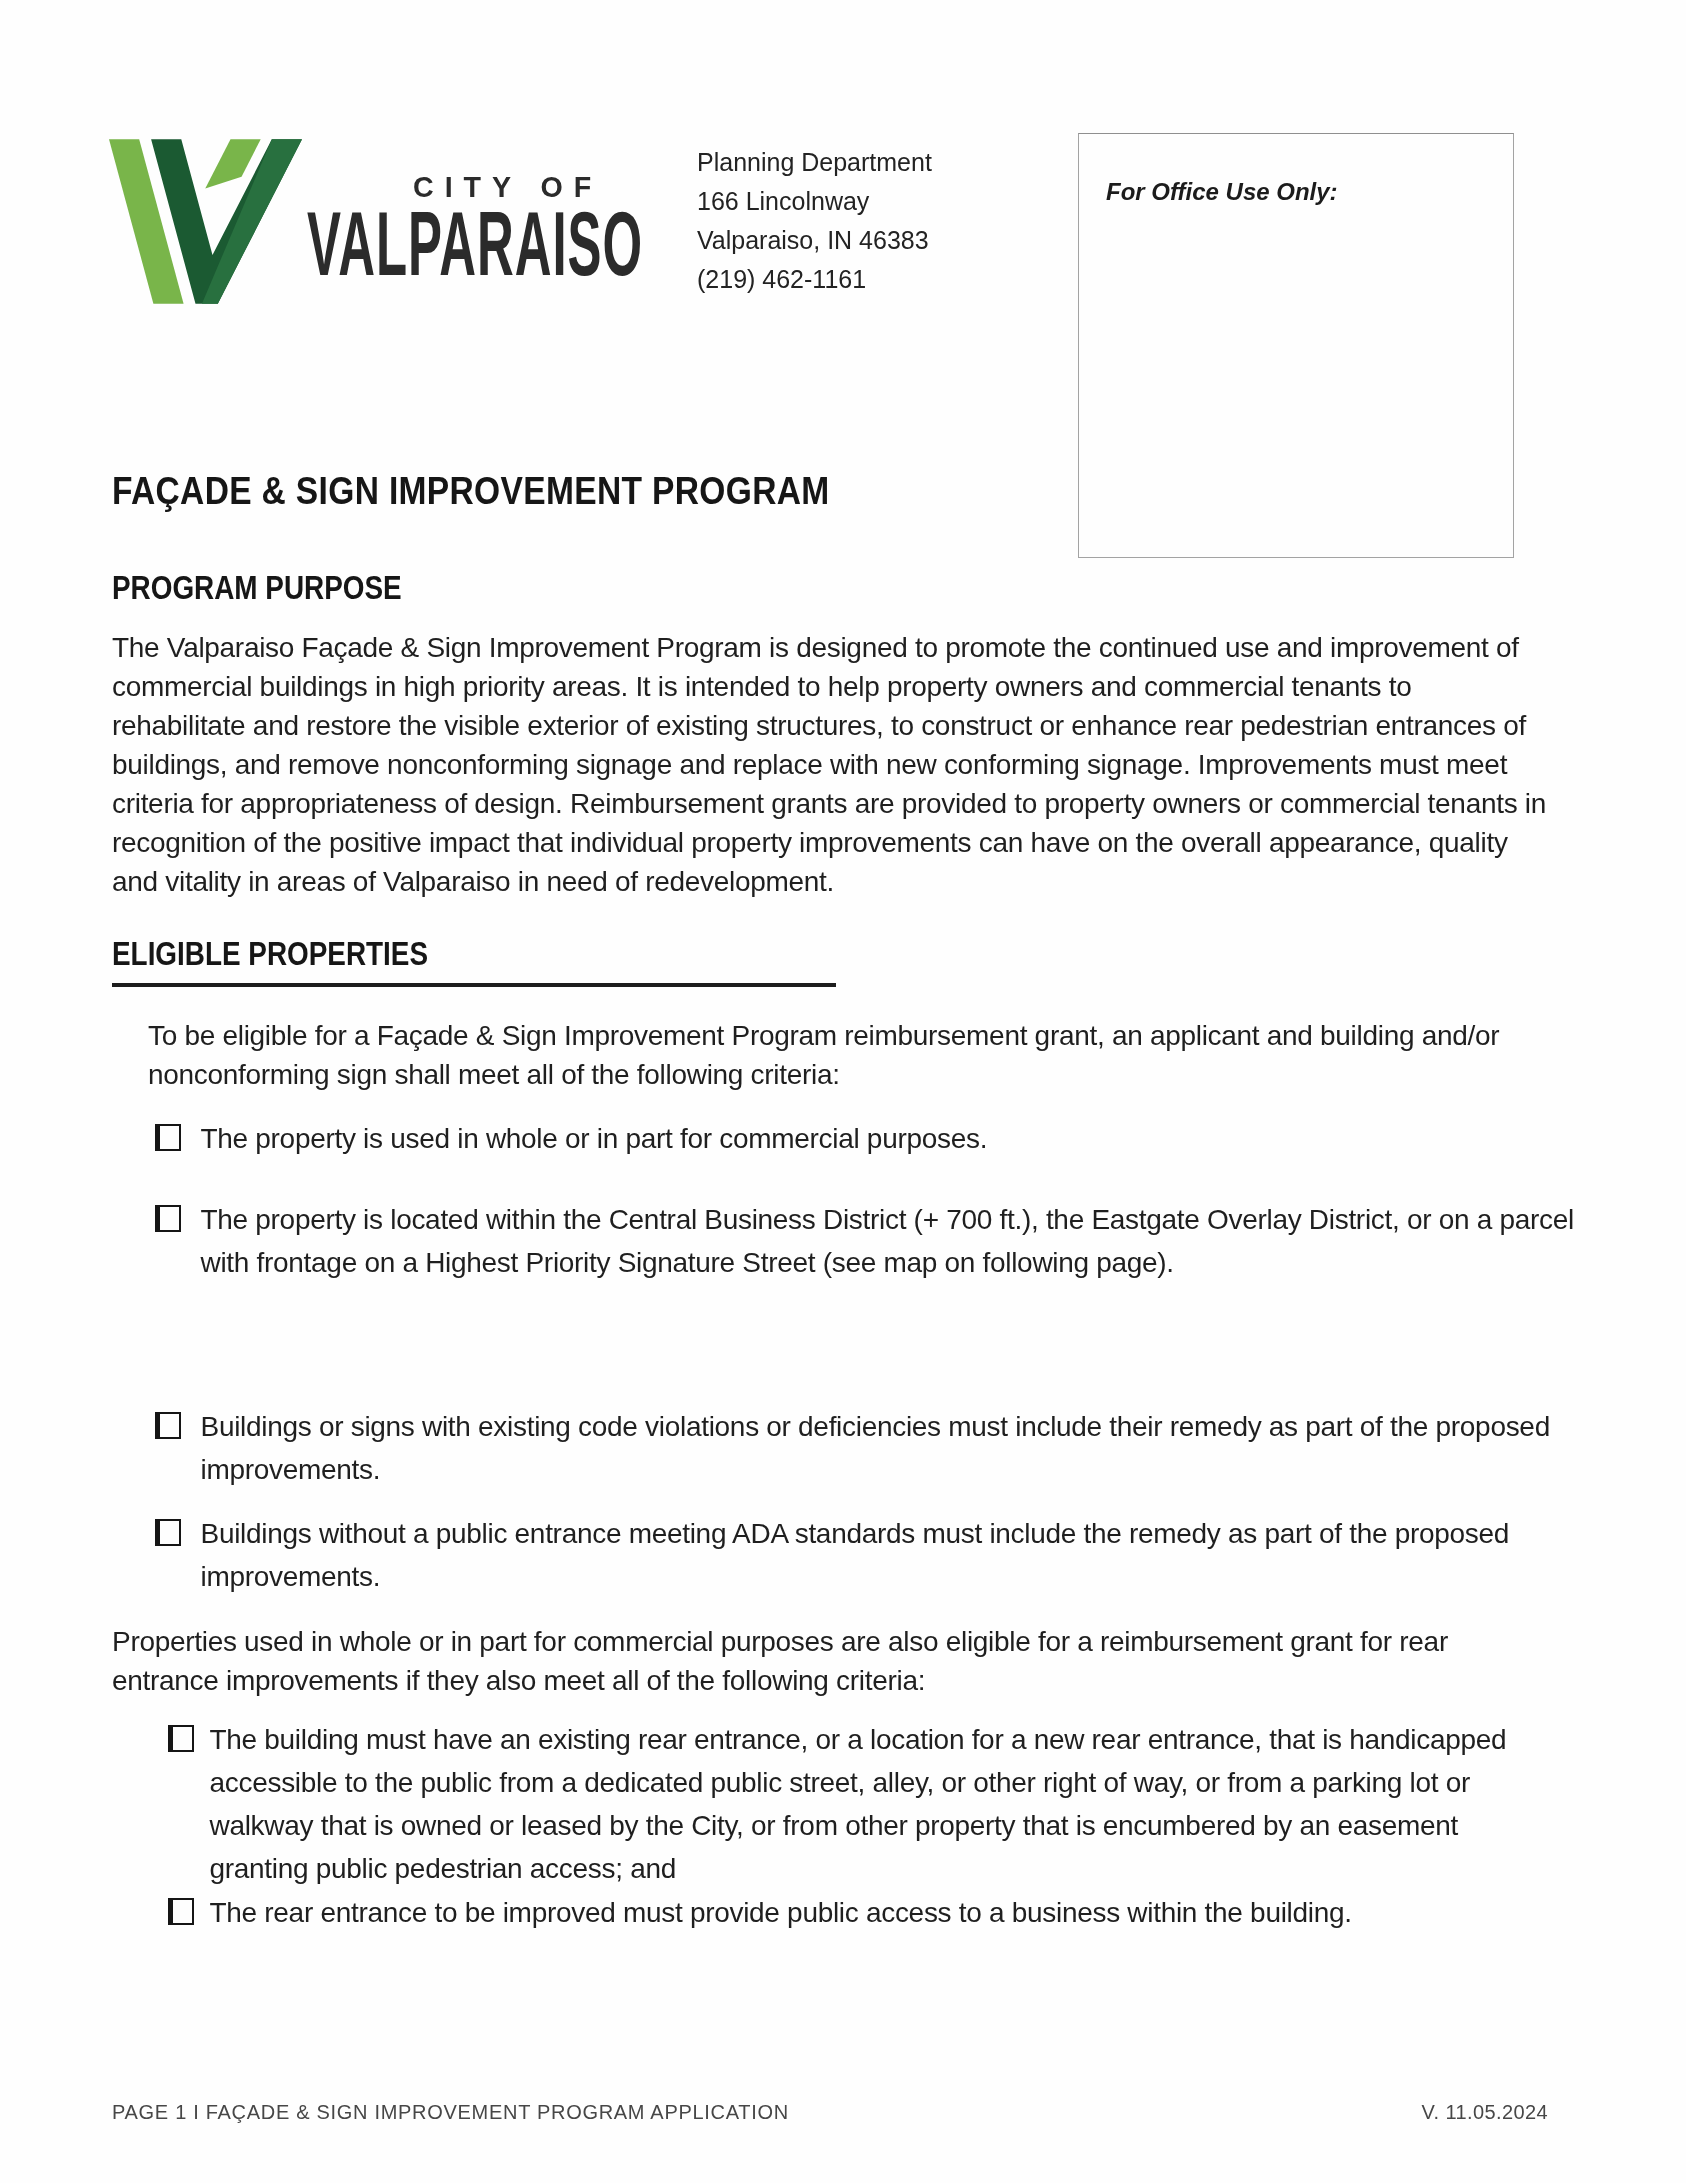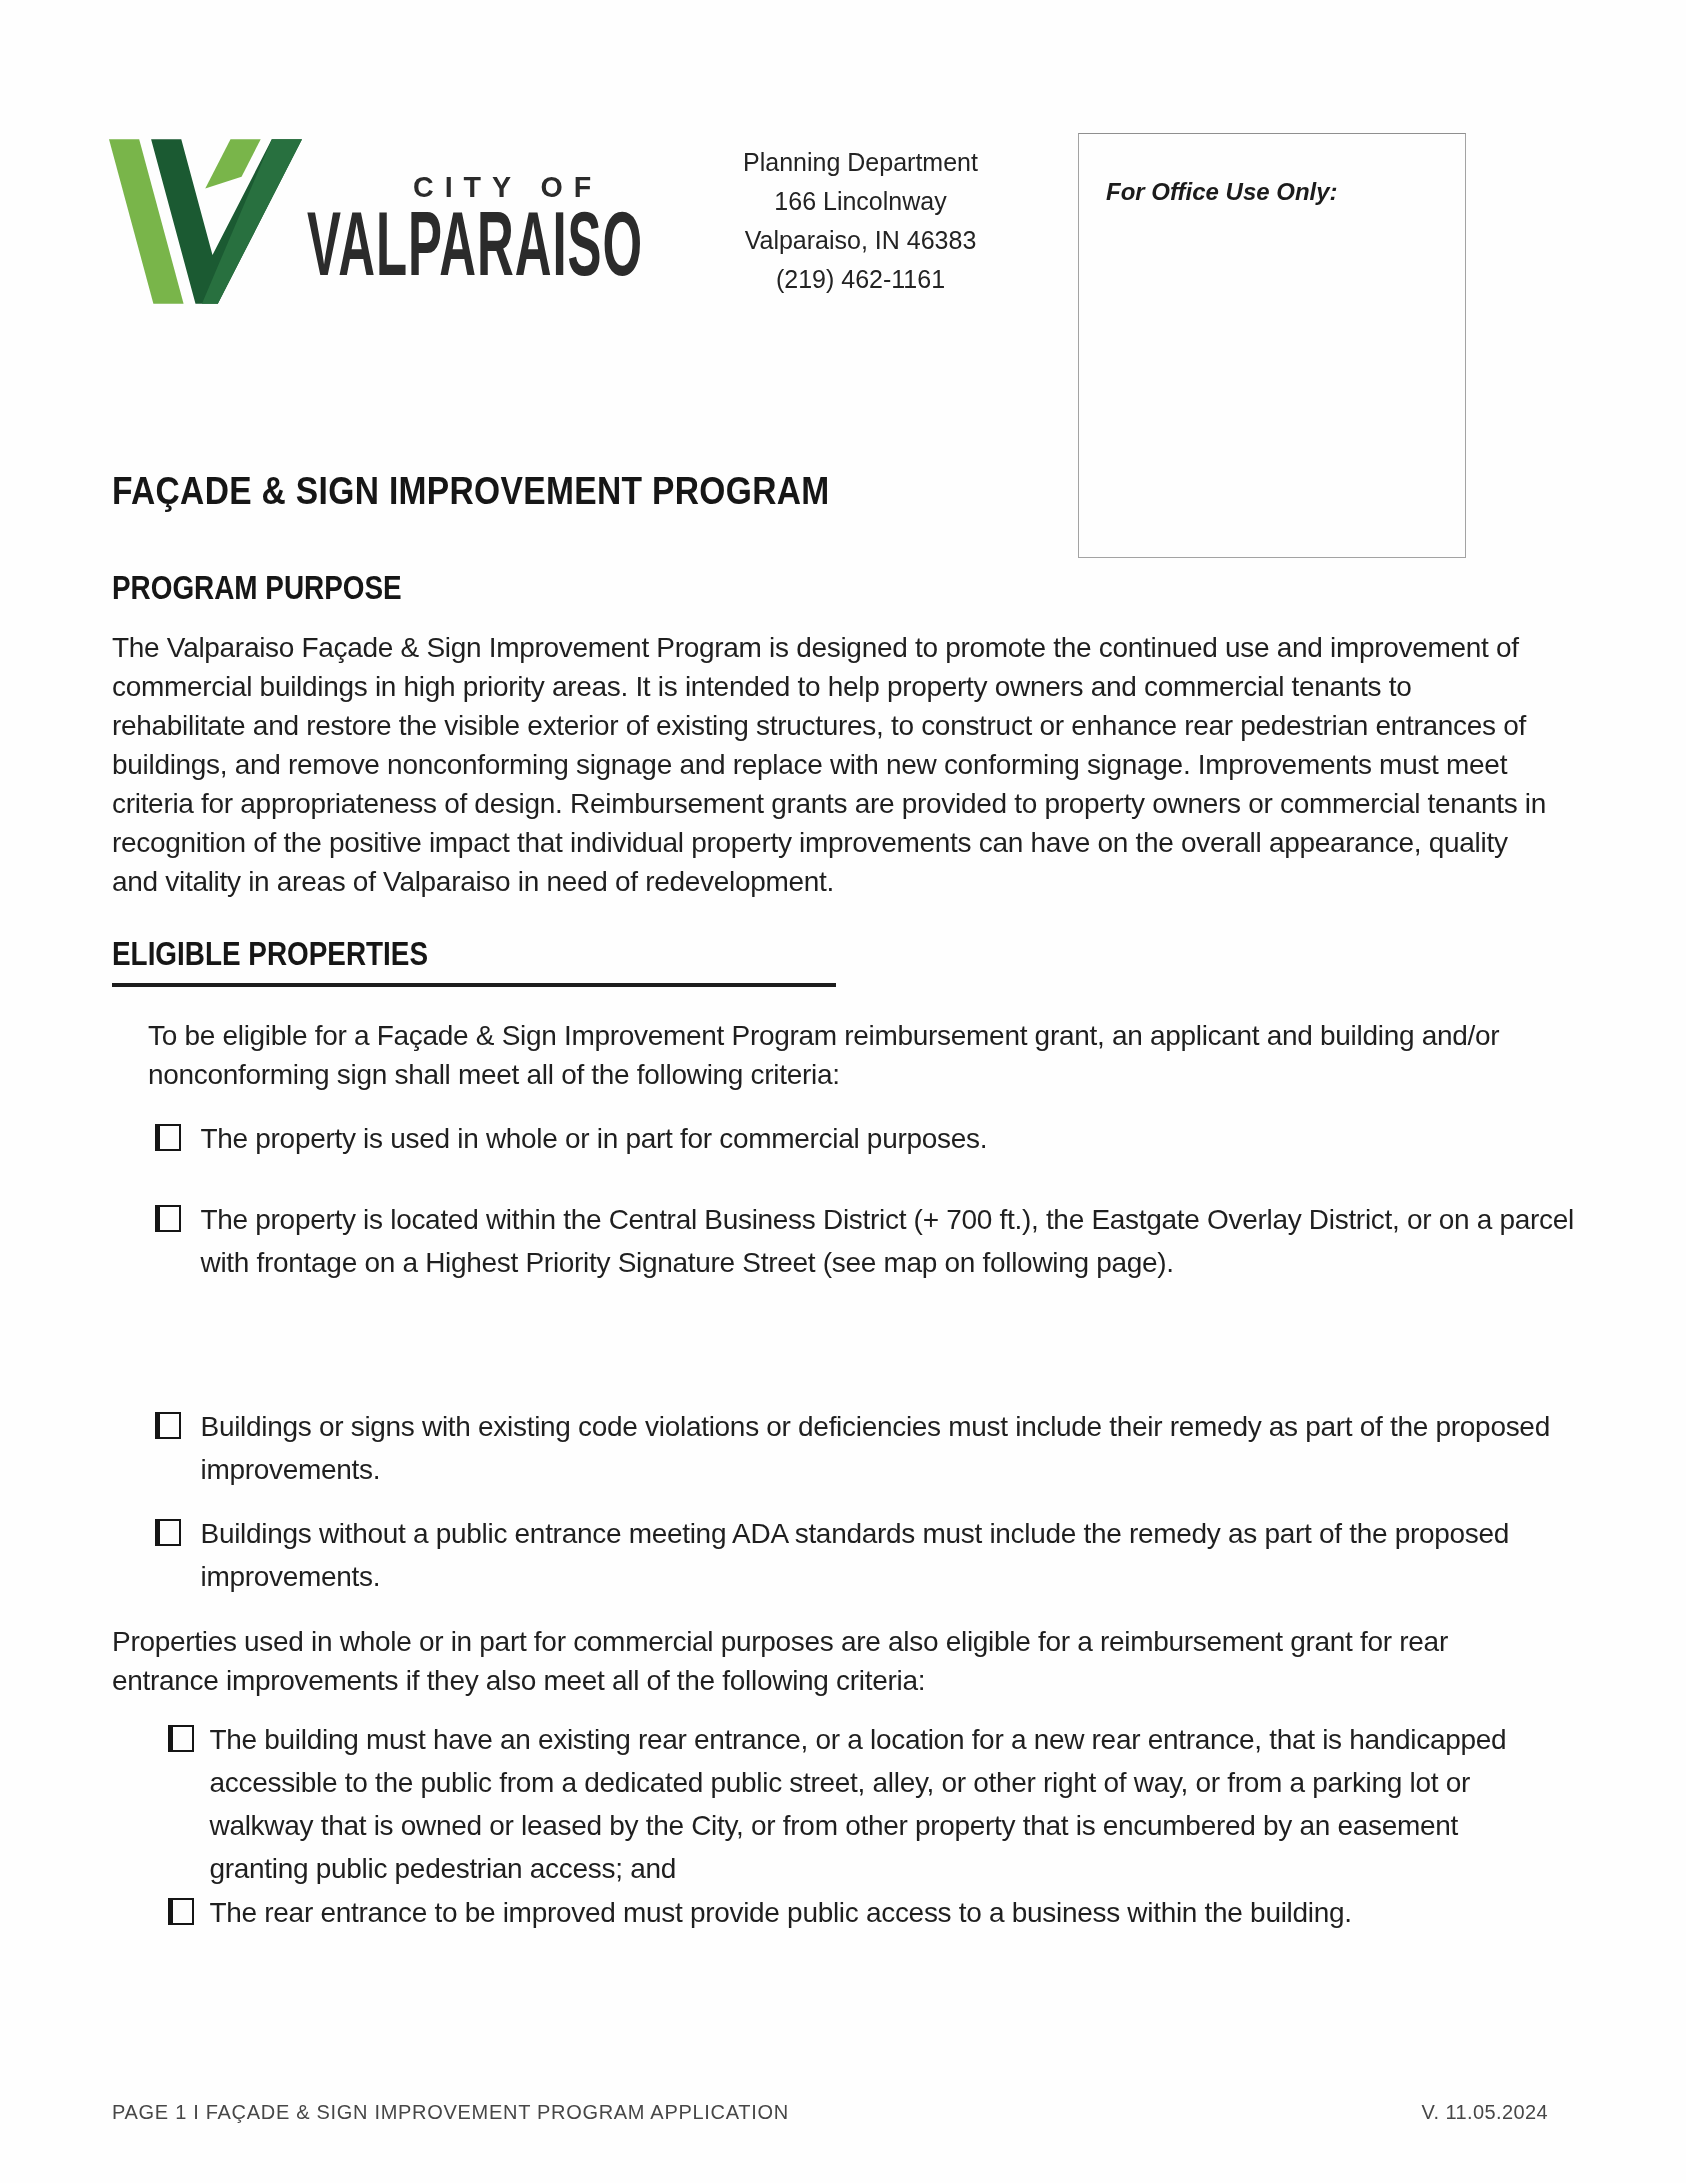--- a/index.html
+++ b/index.html
@@ -21,26 +21,26 @@
     color: #2b2b2b;
   }
   .logo-name {
     position: absolute; left: 307px; top: 198px;
     font-size: 91px; font-weight: bold; color: #2b2b2b;
     transform: scaleX(0.56); transform-origin: left top;
     letter-spacing: 1.7px; white-space: nowrap; line-height: 1;
   }
   .contact {
     position: absolute; left: 697px; top: 143px; width: 327px;
-    text-align: center; font-size: 25px; line-height: 39px; color: #232323;
+    text-align: left; font-size: 25px; line-height: 39px; color: #232323;
   }
   .contact div { white-space: nowrap; }
   .office-box {
     position: absolute; left: 1078px; top: 133px;
-    width: 388px; height: 425px;
+    width: 436px; height: 425px;
     border: 1.7px solid #a3a3a3;
     border-top-color: #8f8f8f;
     background: #fefefe;
     box-sizing: border-box;
   }
   .office-box-label {
     position: absolute; left: 27px; top: 44px;
     font-style: italic; font-weight: bold; font-size: 24px; color: #1c1c1c;
   }
 

